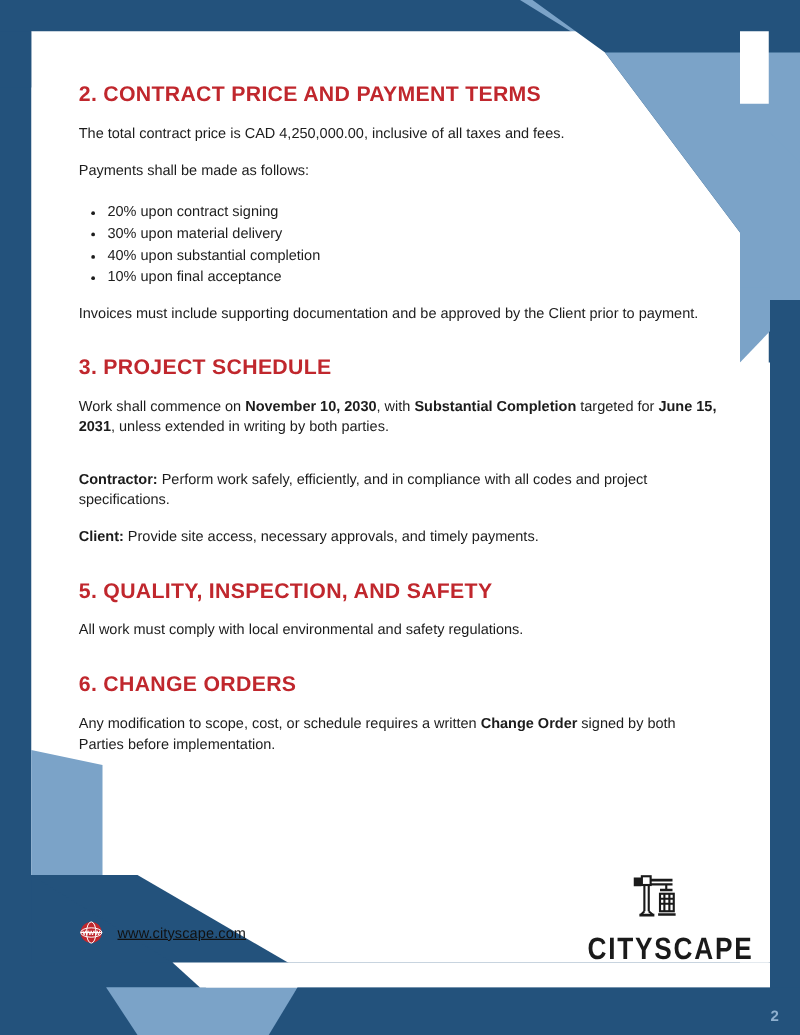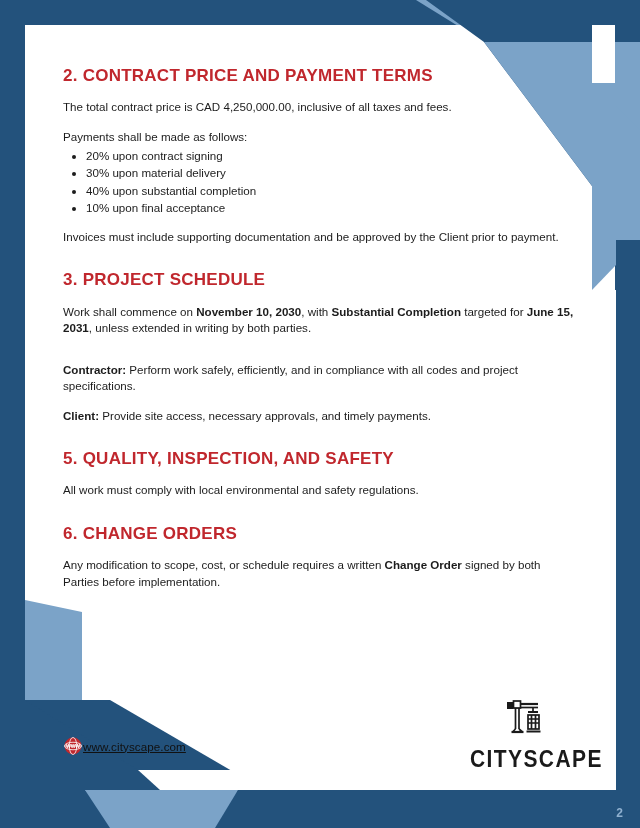--- a/index.html
+++ b/index.html
@@ -49,37 +49,38 @@
   p.body {
     color: #1c1c1c;
     font-size: 11.6px;
     line-height: 1.42;
     margin: 0 0 13px 0;
   }
   p.body:last-child { margin-bottom: 0; }
   p.body b { font-weight: bold; }
 
   ul.paylist {
-    margin: 2px 0 13px 0;
+    margin: 16px 0 13px 0;
     padding-left: 23px;
     list-style: disc;
   }
   ul.paylist li {
     color: #1c1c1c;
     font-size: 11.6px;
     line-height: 1.48;
   }
 
   
   .footer-left {
     position: absolute;
     left: 63px;
     top: 736px;
     display: flex;
     align-items: center;
+    gap: 11px;
     z-index: 6;
   }
   .www-icon { width: 20px; height: 20px; display: block; }
   .site-url {
     font-size: 11.6px;
     color: #111111;
     text-decoration: underline;
     letter-spacing: 0.1px;
   }
 

